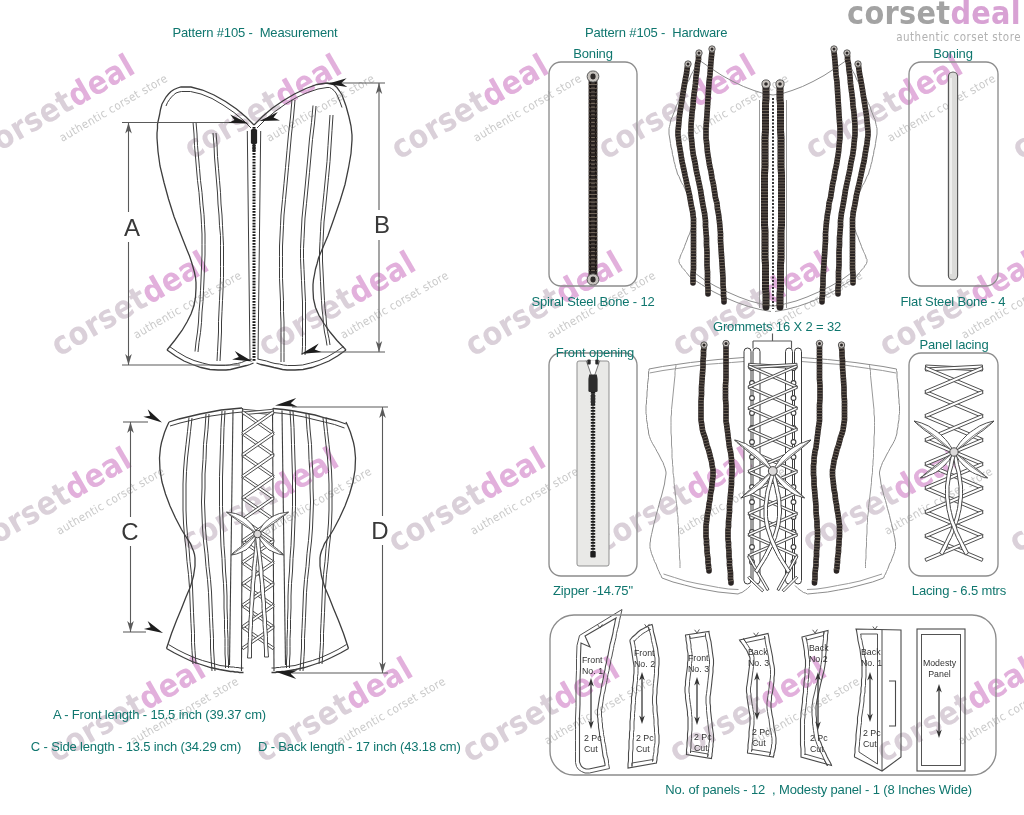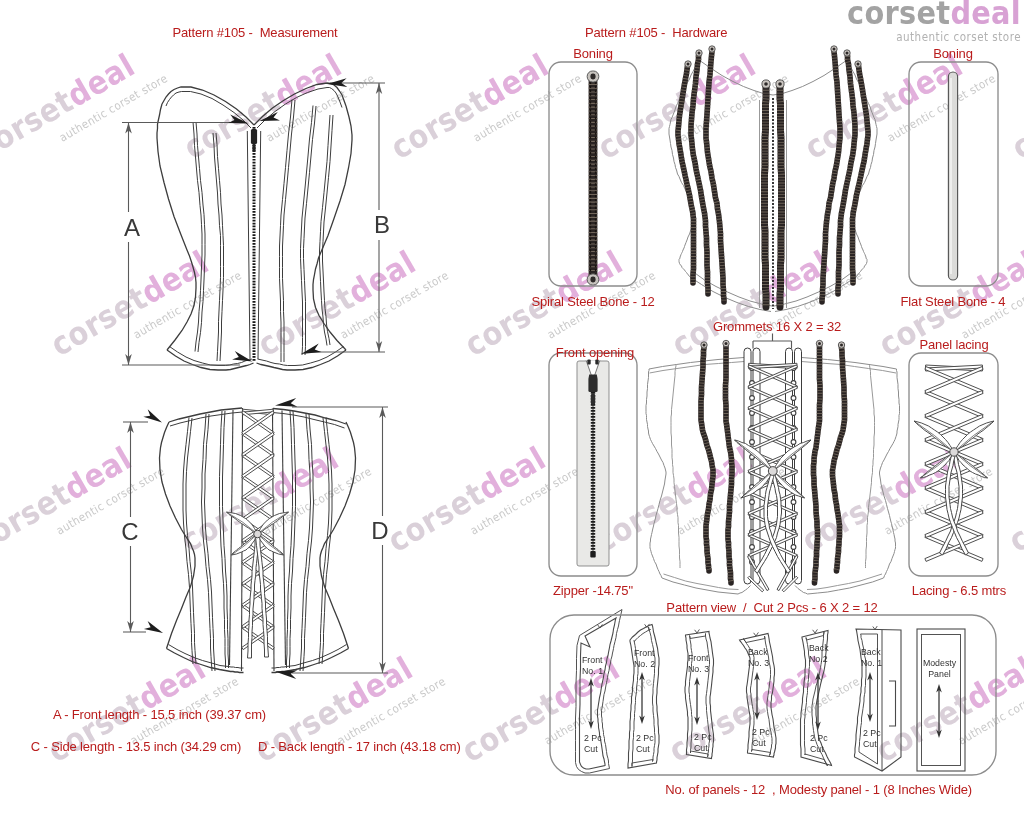--- a/index.html
+++ b/index.html
@@ -1,18 +1,18 @@
 <!DOCTYPE html>
 <html><head>
 <meta charset="utf-8">
 <style>
   html,body { margin:0; padding:0; background:#fff; }
   .page { position:relative; width:1024px; height:815px; background:#ffffff; overflow:hidden;
           font-family:"Liberation Sans", sans-serif; }
-  .lbl { position:absolute; color:#b91c1c; white-space:pre; }
+  .lbl { position:absolute; color:#0f766e; white-space:pre; }
   .cap { font-size:13px; letter-spacing:-0.15px; line-height:15px; }
   .dimletter { font-family:"Liberation Sans",sans-serif; font-size:24px; fill:#383838; text-anchor:middle; dominant-baseline:central; }
   .plabel { font-family:"Liberation Sans",sans-serif; font-size:8.8px; fill:#333; }
   .pmid { text-anchor:middle; }
   
   .wm { position:absolute; transform:rotate(-30deg); transform-origin:0 0; white-space:nowrap; pointer-events:none; }
   .wm .brand { font-family:"DejaVu Sans",sans-serif; font-stretch:condensed; font-weight:bold; font-size:32px; letter-spacing:0.5px; }
   .wm .b1 { color:#dad0d9; }
   .wm .b2 { color:#e2b0dc; }
   .wm .tag { display:block; margin-left:76px; margin-top:4px; font-family:"DejaVu Sans",sans-serif;
@@ -511,21 +511,20 @@
     <div class="lbl cap" style="left:585px;top:25px;width:320px;text-align:left">Pattern #105 -  Hardware</div>
     <div class="lbl cap" style="left:533px;top:46px;width:120px;text-align:center">Boning</div>
     <div class="lbl cap" style="left:893px;top:46px;width:120px;text-align:center">Boning</div>
     <div class="lbl cap" style="left:518px;top:294px;width:150px;text-align:center">Spiral Steel Bone - 12</div>
     <div class="lbl cap" style="left:878px;top:294px;width:150px;text-align:center">Flat Steel Bone - 4</div>
     <div class="lbl cap" style="left:535px;top:345px;width:120px;text-align:center">Front opening</div>
     <div class="lbl cap" style="left:893px;top:337px;width:122px;text-align:center">Panel lacing</div>
     <div class="lbl cap" style="left:523px;top:583px;width:140px;text-align:center">Zipper -14.75"</div>
     <div class="lbl cap" style="left:884px;top:583px;width:150px;text-align:center">Lacing - 6.5 mtrs</div>
     <div class="lbl cap" style="left:697px;top:319px;width:160px;text-align:center">Grommets 16 X 2 = 32</div>
-    <div class="lbl cap" style="left:612px;top:600px;width:320px;text-align:center">Pattern view  /  Cut 2 Pcs - 6 X 2 = 12</div>
     <div class="lbl cap" style="left:572px;top:782px;width:400px;text-align:right">No. of panels - 12  , Modesty panel - 1 (8 Inches Wide)</div>
     <div class="lbl cap" style="left:26px;top:707px;width:240px;text-align:right">A - Front length - 15.5 inch (39.37 cm)</div>
     <div class="lbl cap" style="left:16px;top:739px;width:240px;text-align:center">C - Side length - 13.5 inch (34.29 cm)</div>
     <div class="lbl cap" style="left:258px;top:739px;width:260px;text-align:left">D - Back length - 17 inch (43.18 cm)</div>
   <div class="logo">
     <div><span class="brand"><span id="lg1" style="color: rgb(163, 163, 163);">corset</span></span><span class="brand" id="lg2wrap"><span id="lg2" style="color: rgb(216, 162, 212);">deal</span></span></div>
     <div class="tag">authentic corset store</div>
   </div>
 </div>
 

